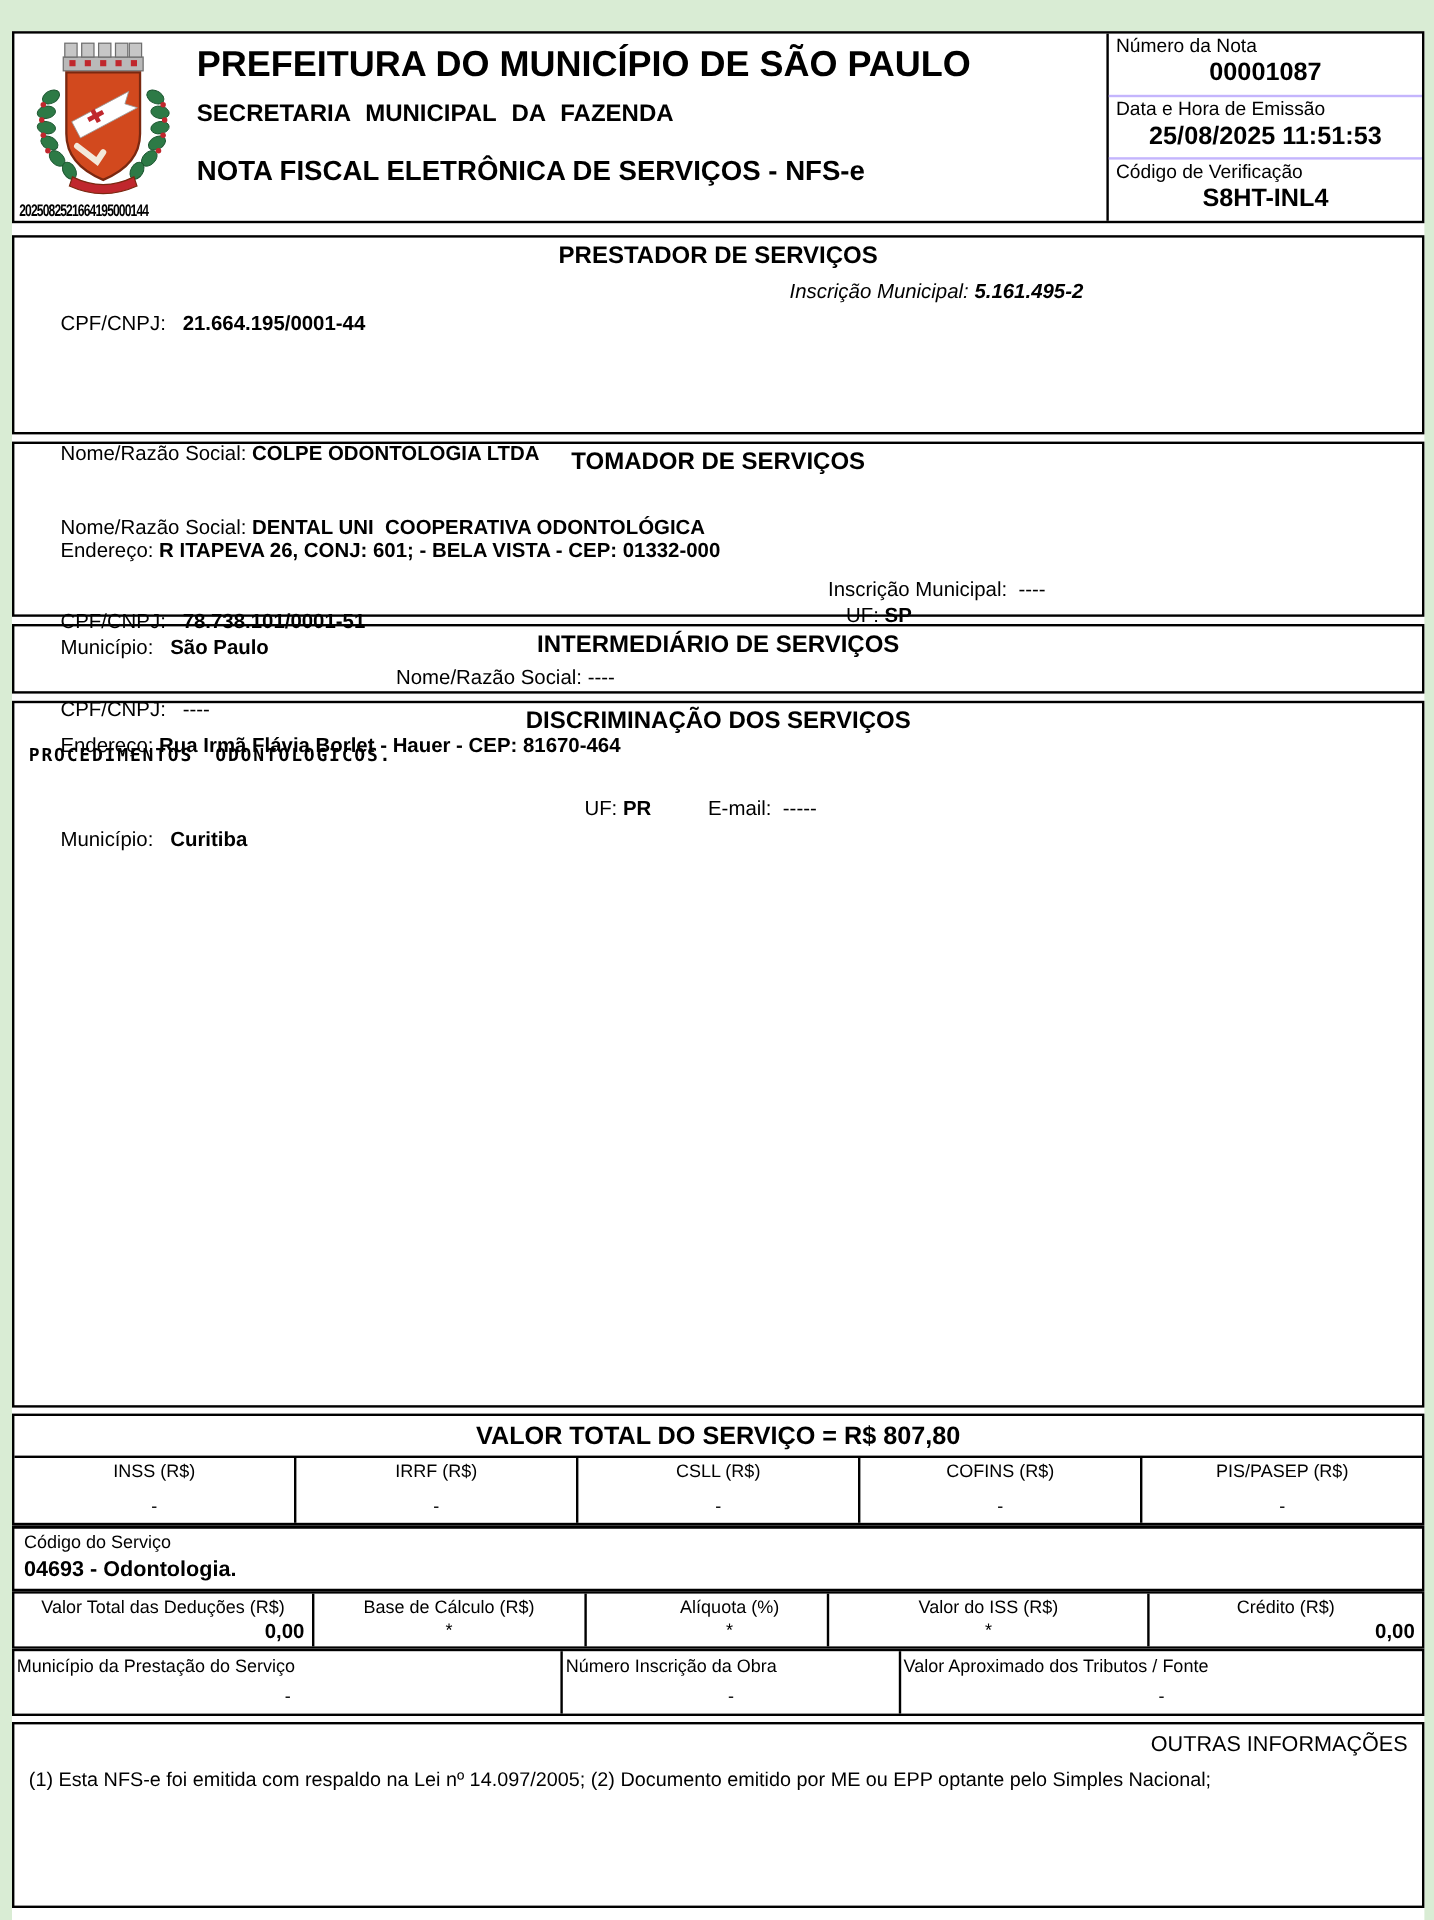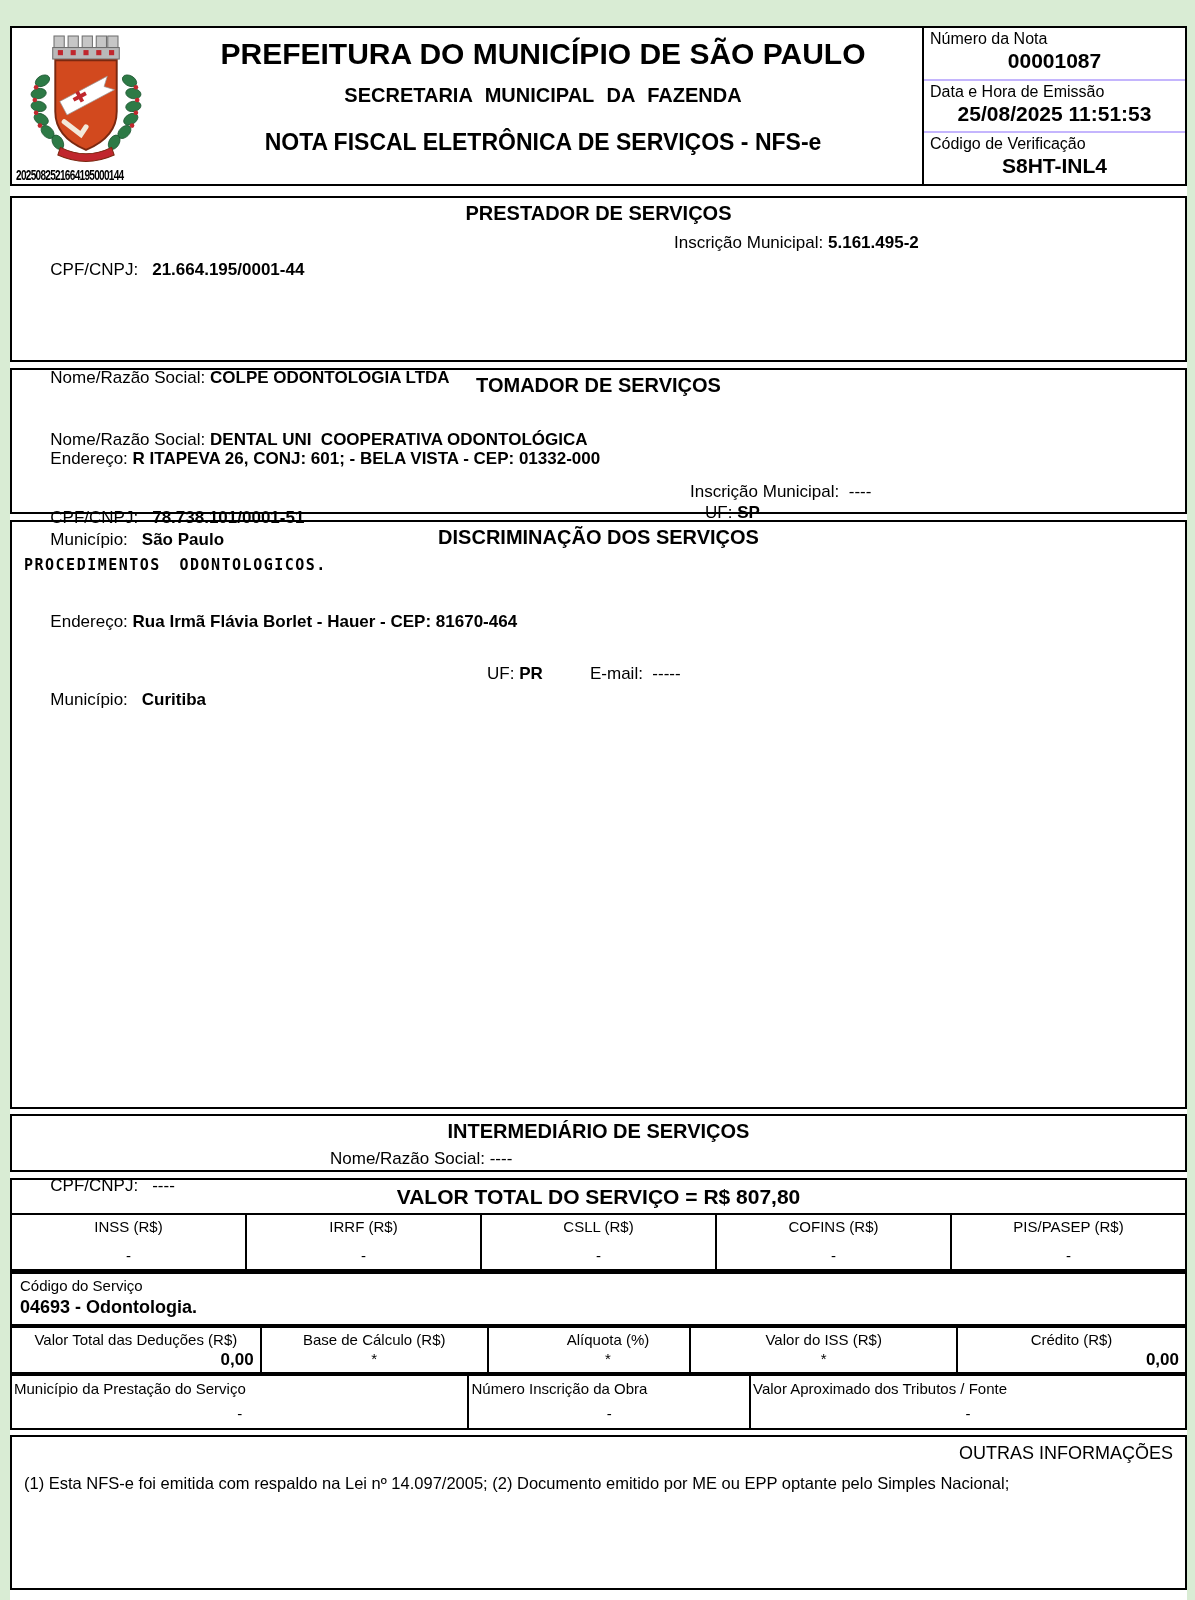--- a/index.html
+++ b/index.html
@@ -19,21 +19,21 @@
 
   
   .hdr { height:160px; display:flex; position:relative; margin-bottom:10px; }
   .hdr-logo-wrap { width:152px; position:relative; }
   .hdr-logo { position:absolute; left:10px; top:4px; }
   .logo-code {
     position:absolute; bottom:1px; left:4px;
     font-size:14px; font-weight:bold; letter-spacing:-1px;
     transform:scaleX(.72); transform-origin:left bottom; white-space:nowrap;
   }
-  .hdr-center { flex:1; text-align:center; padding-top:9px; overflow:hidden; }
+  .hdr-center { flex:1; padding-top:9px; overflow:hidden; }
   .hdr-title { font-size:30px; font-weight:bold; white-space:nowrap; }
   .hdr-sub { font-size:20px; font-weight:bold; margin-top:13px; word-spacing:7px; }
   .hdr-doctype { font-size:23px; font-weight:bold; margin-top:22px; }
   .hdr-right { width:263px; border-left:2px solid #000; display:flex; flex-direction:column; }
   .hdr-cell { flex:1; border-bottom:2px solid #c4b5fd; padding:2px 6px 0; }
   .hdr-cell:last-child { border-bottom:none; }
   .hdr-cell .lbl { font-size:16px; display:block; }
   .hdr-cell .val { font-size:21px; font-weight:bold; display:block; text-align:center; margin-top:1px; }
 
   
@@ -168,21 +168,21 @@
         <span class="lbl">Código de Verificação</span>
         <span class="val">S8HT-INL4</span>
       </div>
     </div>
   </div>
 
   <div class="box sec sec-prestador">
     <div class="sec-title">PRESTADOR DE SERVIÇOS</div>
     <div class="row">
       <span>CPF/CNPJ:</span><span class="b gap">21.664.195/0001-44</span>
-      <span class="abs" style="left:652px;"><span>Inscrição Municipal:</span> <span class="b">5.161.495-2</span></span>
+      <span class="abs" style="left:636px;font-style:italic;"><span>Inscrição Municipal:</span> <span class="b">5.161.495-2</span></span>
     </div>
     <div class="row">
       <span>Nome/Razão Social:</span> <span class="b">COLPE ODONTOLOGIA LTDA</span>
     </div>
     <div class="row">
       <span>Endereço:</span> <span class="b">R ITAPEVA 26, CONJ: 601; - BELA VISTA - CEP: 01332-000</span>
     </div>
     <div class="row">
       <span>Município:</span><span class="b gap">São Paulo</span>
       <span class="abs" style="left:683px;"><span>UF:</span> <span class="b">SP</span></span>
@@ -201,31 +201,31 @@
     <div class="row">
       <span>Endereço:</span> <span class="b">Rua Irmã Flávia Borlet - Hauer - CEP: 81670-464</span>
     </div>
     <div class="row">
       <span>Município:</span><span class="b gap">Curitiba</span>
       <span class="abs" style="left:465px;"><span>UF:</span> <span class="b">PR</span></span>
       <span class="abs" style="left:568px;"><span>E-mail:</span>  <span>-----</span></span>
     </div>
   </div>
 
+  <div class="box sec sec-intermediario">
+    <div class="sec-title">INTERMEDIÁRIO DE SERVIÇOS</div>
+    <div class="row">
+      <span>CPF/CNPJ:</span><span class="gap">----</span>
+      <span class="abs" style="left:308px;"><span>Nome/Razão Social:</span> <span>----</span></span>
+    </div>
+  </div>
+
   <div class="box sec-disc">
     <div class="sec-title">DISCRIMINAÇÃO DOS SERVIÇOS</div>
     <div class="disc-text">PROCEDIMENTOS ODONTOLOGICOS.</div>
-  </div>
-
-  <div class="box sec sec-intermediario">
-    <div class="sec-title">INTERMEDIÁRIO DE SERVIÇOS</div>
-    <div class="row">
-      <span>CPF/CNPJ:</span><span class="gap">----</span>
-      <span class="abs" style="left:308px;"><span>Nome/Razão Social:</span> <span>----</span></span>
-    </div>
   </div>
 
   <div class="box vt-box">
     <div class="vt-title">VALOR TOTAL DO SERVIÇO = R$ 807,80</div>
     <div class="tax-table">
       <div class="tax-col">
         <div class="tax-h">INSS (R$)</div>
         <div class="tax-v">-</div>
       </div>
       <div class="tax-col">

